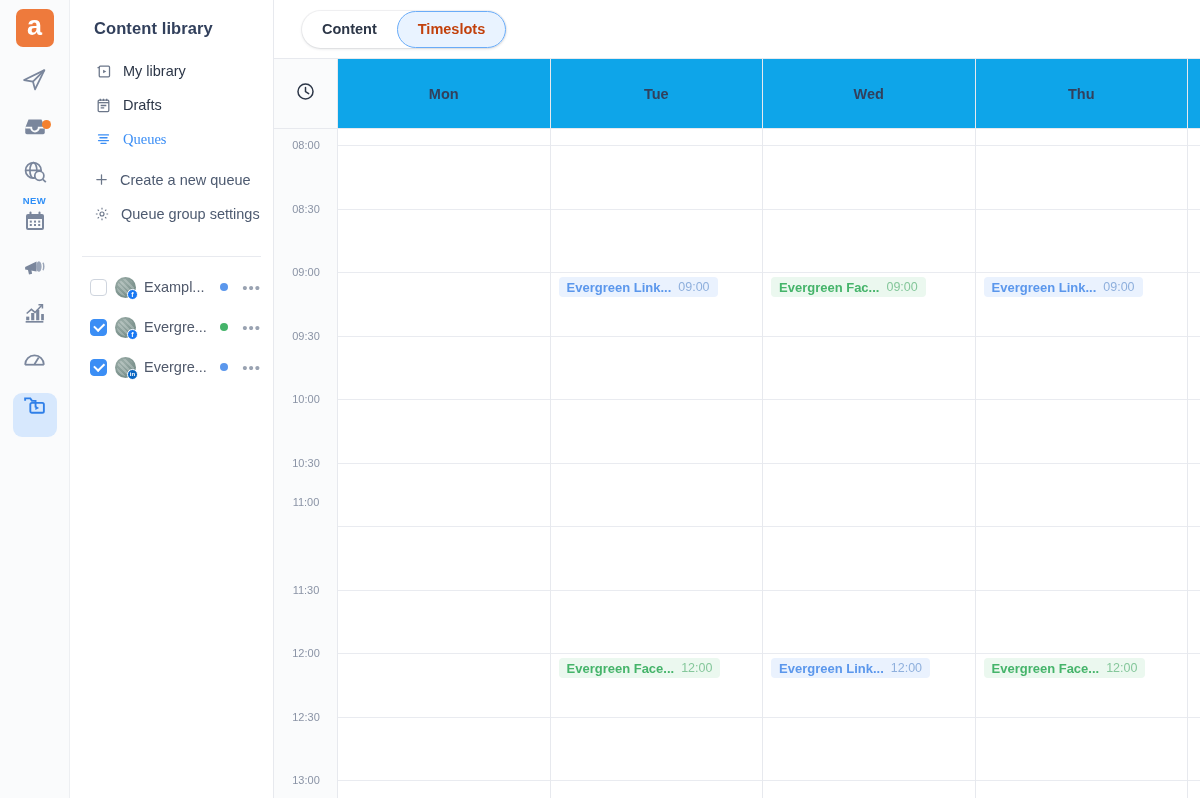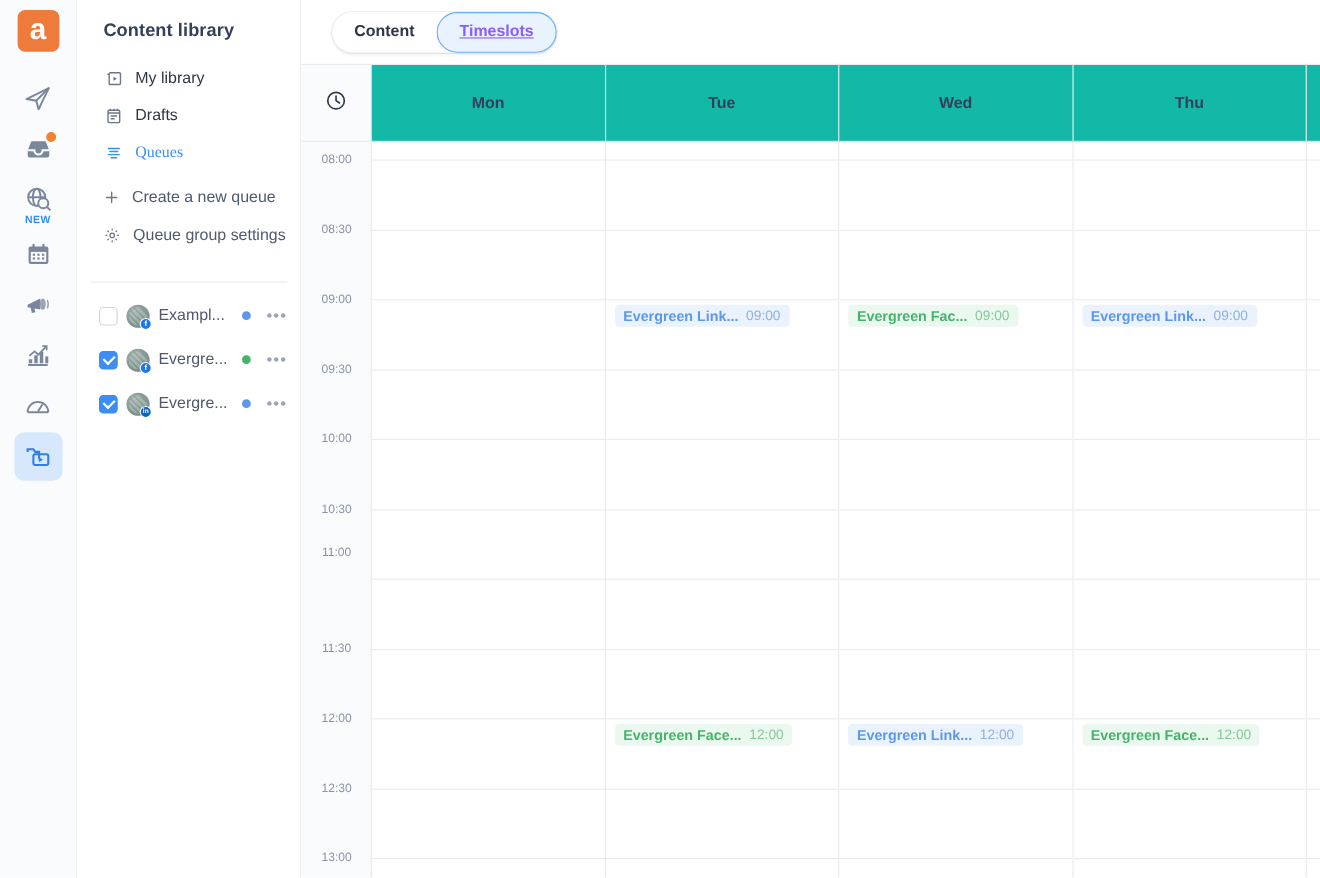--- a/index.html
+++ b/index.html
@@ -21,21 +21,21 @@
   }
   .rail-logo {
     width: 38px; height: 38px; margin-top: 9px; margin-bottom: 20px;
     background: #ee7a3c; border-radius: 7px;
     display: flex; align-items: center; justify-content: center;
     color: #fff; font-size: 27px; font-weight: bold; line-height: 1;
     padding-bottom: 4px;
   }
   .rail-item {
     width: 44px; height: 44px; margin-bottom: 2px;
-    display: flex; align-items: center; justify-content: center;
+    display: flex; align-items: flex-start; justify-content: center;
     position: relative; border-radius: 9px; cursor: pointer;
   }
   .rail-item.active { background: #d7e8fd; }
   .rail-item svg { display: block; }
   .rail-badge {
     position: absolute; top: 7px; right: 6px;
     width: 9px; height: 9px; border-radius: 50%;
     background: #f5812f;
   }
   .rail-new {
@@ -121,21 +121,21 @@
   .seg {
     display: flex; height: 37px; border-radius: 19px;
     background: #fff; box-shadow: 0 1px 3px rgba(30,40,60,.14), 0 0 0 1px rgba(30,40,60,.05);
   }
   .seg-btn {
     display: flex; align-items: center; justify-content: center;
     padding: 0 20px; font-size: 14.5px; font-weight: bold;
     color: #2c3647; border-radius: 19px; cursor: pointer;
   }
   .seg-btn.active {
-    color: #8b5cf6; background: #e9f3ff; border: 1.5px solid #6aacf8; text-decoration: underline;
+    color: #c2410c; background: #e9f3ff; border: 1.5px solid #6aacf8;
   }
 
   
   .cal { flex: 1 1 auto; display: flex; overflow: hidden; border-top: 1px solid #e7e9ee; }
   .cal-time { width: 64px; flex: 0 0 64px; background: #fafbfc; border-right: 1px solid #e7e9ee; }
   .cal-time-head {
     height: 70px; display: flex; align-items: center; justify-content: center;
     border-bottom: 1px solid #e7e9ee;
   }
   .cal-time-body { position: relative; }
@@ -143,21 +143,21 @@
     position: absolute; left: 0; width: 64px; text-align: center;
     font-size: 11px; color: #8a93a5; transform: translateY(-50%);
   }
   .cal-cols { flex: 1 1 auto; display: flex; position: relative; }
   .col {
     flex: 0 0 212.5px; width: 212.5px; border-right: 1px solid #e7e9ee;
     position: relative;
   }
   .col.partial { flex: 0 0 15px; width: 15px; }
   .col-head {
-    height: 70px; border-bottom: 1px solid #e7e9ee; background: #14b8a6;
+    height: 70px; border-bottom: 1px solid #e7e9ee; background: #0ea5e9;
     display: flex; align-items: center; justify-content: center;
     font-size: 14.5px; font-weight: bold; color: #32405c;
   }
   .col-body { position: relative; }
   .hline { position: absolute; left: 0; right: 0; height: 1px; background: #e9ebf0; }
   .event {
     position: absolute; left: 8px;
     display: inline-flex; align-items: center; gap: 7px;
     height: 20px; padding: 0 8px; border-radius: 4px;
     font-size: 13px; font-weight: bold; white-space: nowrap;

